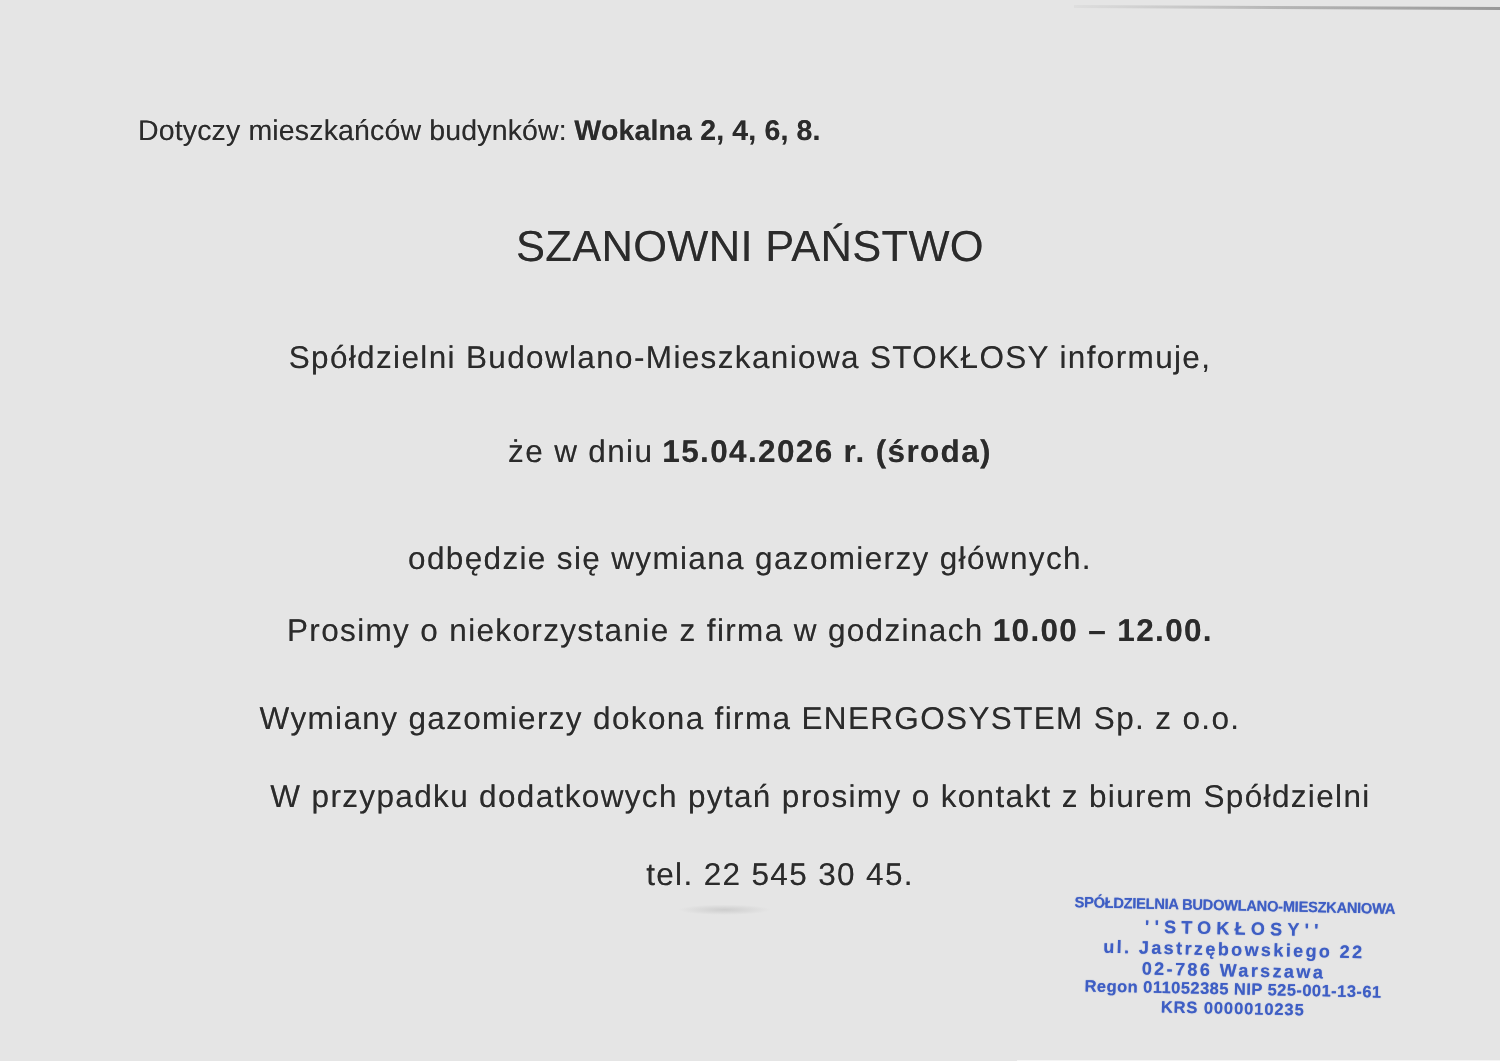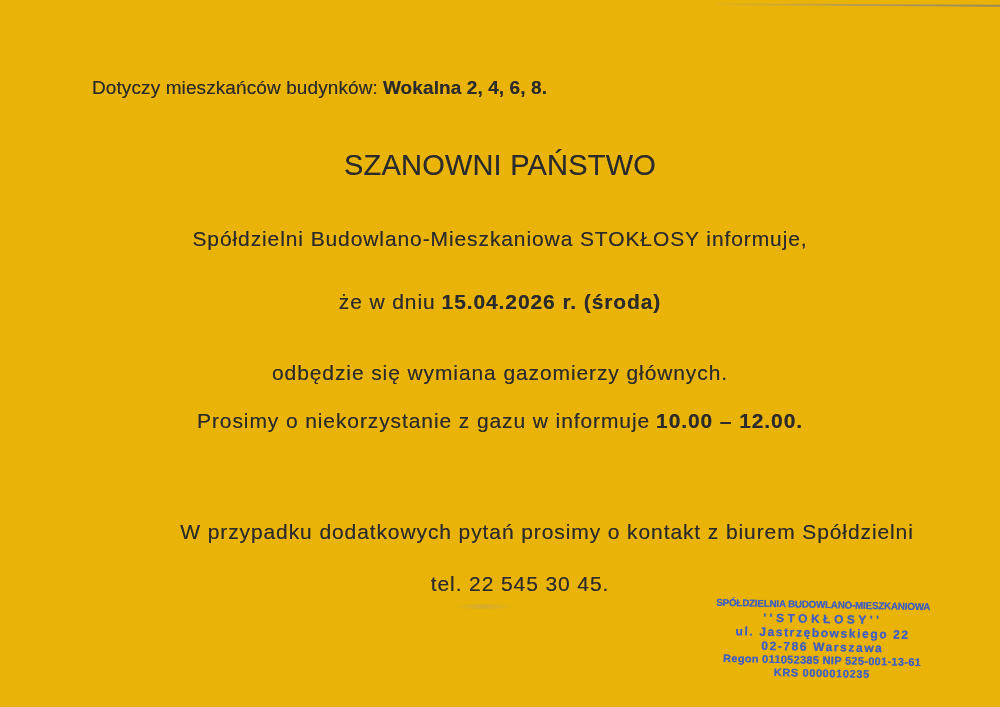--- a/index.html
+++ b/index.html
@@ -5,21 +5,21 @@
 <style>
   html, body {
     margin: 0;
     padding: 0;
     background: #ffffff;
   }
   .page {
     position: relative;
     width: 1000px;
     height: 707px;
-    background: #eab308;
+    background: #e5e5e5;
     overflow: hidden;
     font-family: "Liberation Sans", "DejaVu Sans", sans-serif;
     color: #2b2b2b;
   }
   
   .scan-artifact {
     position: absolute;
     left: 716px;
     top: 4px;
     width: 284px;
@@ -108,23 +108,24 @@
 
   <div class="line body-line p-intro">Spółdzielni Budowlano-Mieszkaniowa STOKŁOSY informuje,</div>
 
   <div class="line body-line p-date">
     <span>że w dniu</span><span class="bold-seg">15.04.2026 r. (środa)</span>
   </div>
 
   <div class="line body-line p-event">odbędzie się wymiana gazomierzy głównych.</div>
 
   <div class="line body-line p-request">
-    <span>Prosimy o niekorzystanie z gazu w informuje</span><span class="bold-seg">10.00 – 12.00.</span>
+    <span>Prosimy o niekorzystanie z firma w godzinach</span><span class="bold-seg">10.00 – 12.00.</span>
   </div>
 
+  <div class="line body-line p-contractor">Wymiany gazomierzy dokona firma ENERGOSYSTEM Sp. z o.o.</div>
 
   <div class="line body-line p-contact">W przypadku dodatkowych pytań prosimy o kontakt z biurem Spółdzielni</div>
 
   <div class="line body-line p-phone">tel. 22 545 30 45.</div>
 
   <div class="scan-smudge"></div>
 
   <div class="stamp">
     <div class="stamp-l1">SPÓŁDZIELNIA BUDOWLANO-MIESZKANIOWA</div>
     <div class="stamp-l2">''STOKŁOSY''</div>

